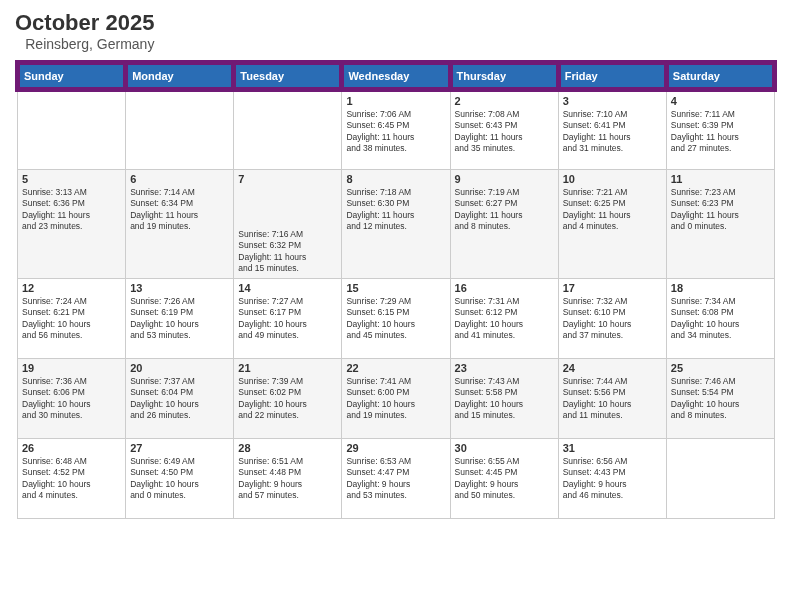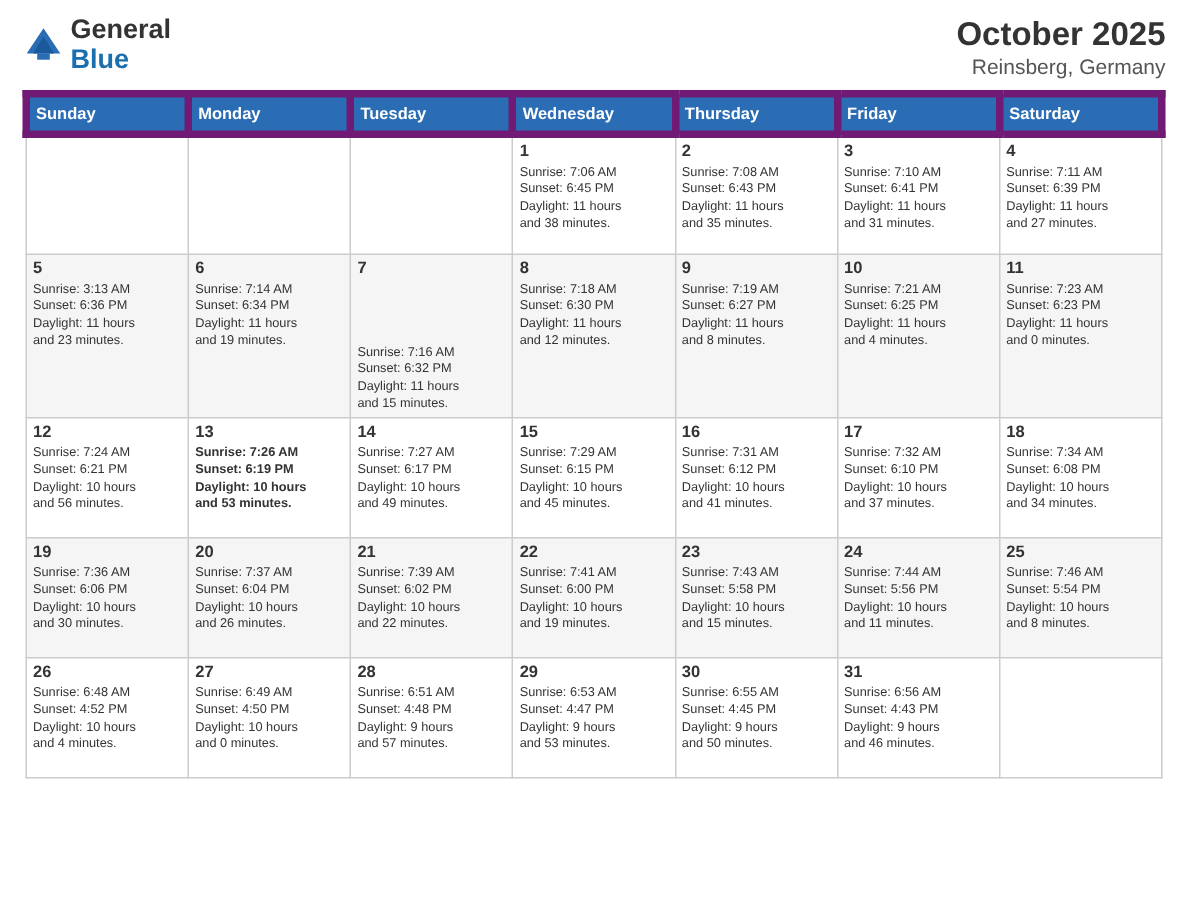--- a/index.html
+++ b/index.html
@@ -93,31 +93,20 @@
     }
     .empty-cell {
       background: #fff !important;
     }
   </style>
 </head>
 <body>
 
 <div class="page">
   <div class="header">
-    <div class="logo">
-      <svg class="logo-icon" viewBox="0 0 40 40">
-        <polygon points="20,4 36,28 4,28" fill="#2a6db5"></polygon>
-        <polygon points="20,12 30,28 10,28" fill="#1a5a9a"></polygon>
-        <rect x="14" y="28" width="12" height="6" fill="#2a6db5"></rect>
-      </svg>
-      <div class="logo-text">
-        <span class="logo-general">General</span><br>
-        <span class="logo-blue">Blue</span>
-      </div>
-    </div>
     <div class="title-block">
       <h1>October 2025</h1>
       <h2>Reinsberg, Germany</h2>
     </div>
   </div>
 
   <table>
     <thead>
       <tr>
       <th>Sunday</th>
@@ -217,21 +206,21 @@
         <tr>
           <td>
             <span class="day-num">12</span>
             <div class="day-info" style="white-space: pre-line;">Sunrise: 7:24 AM
 Sunset: 6:21 PM
 Daylight: 10 hours
 and 56 minutes.</div>
           </td>
           <td>
             <span class="day-num">13</span>
-            <div class="day-info" style="white-space: pre-line; font-weight: bold;">Sunrise: 7:26 AM
+            <div class="day-info" style="white-space: pre-line;">Sunrise: 7:26 AM
 Sunset: 6:19 PM
 Daylight: 10 hours
 and 53 minutes.</div>
           </td>
           <td>
             <span class="day-num">14</span>
             <div class="day-info" style="white-space: pre-line;">Sunrise: 7:27 AM
 Sunset: 6:17 PM
 Daylight: 10 hours
 and 49 minutes.</div>

